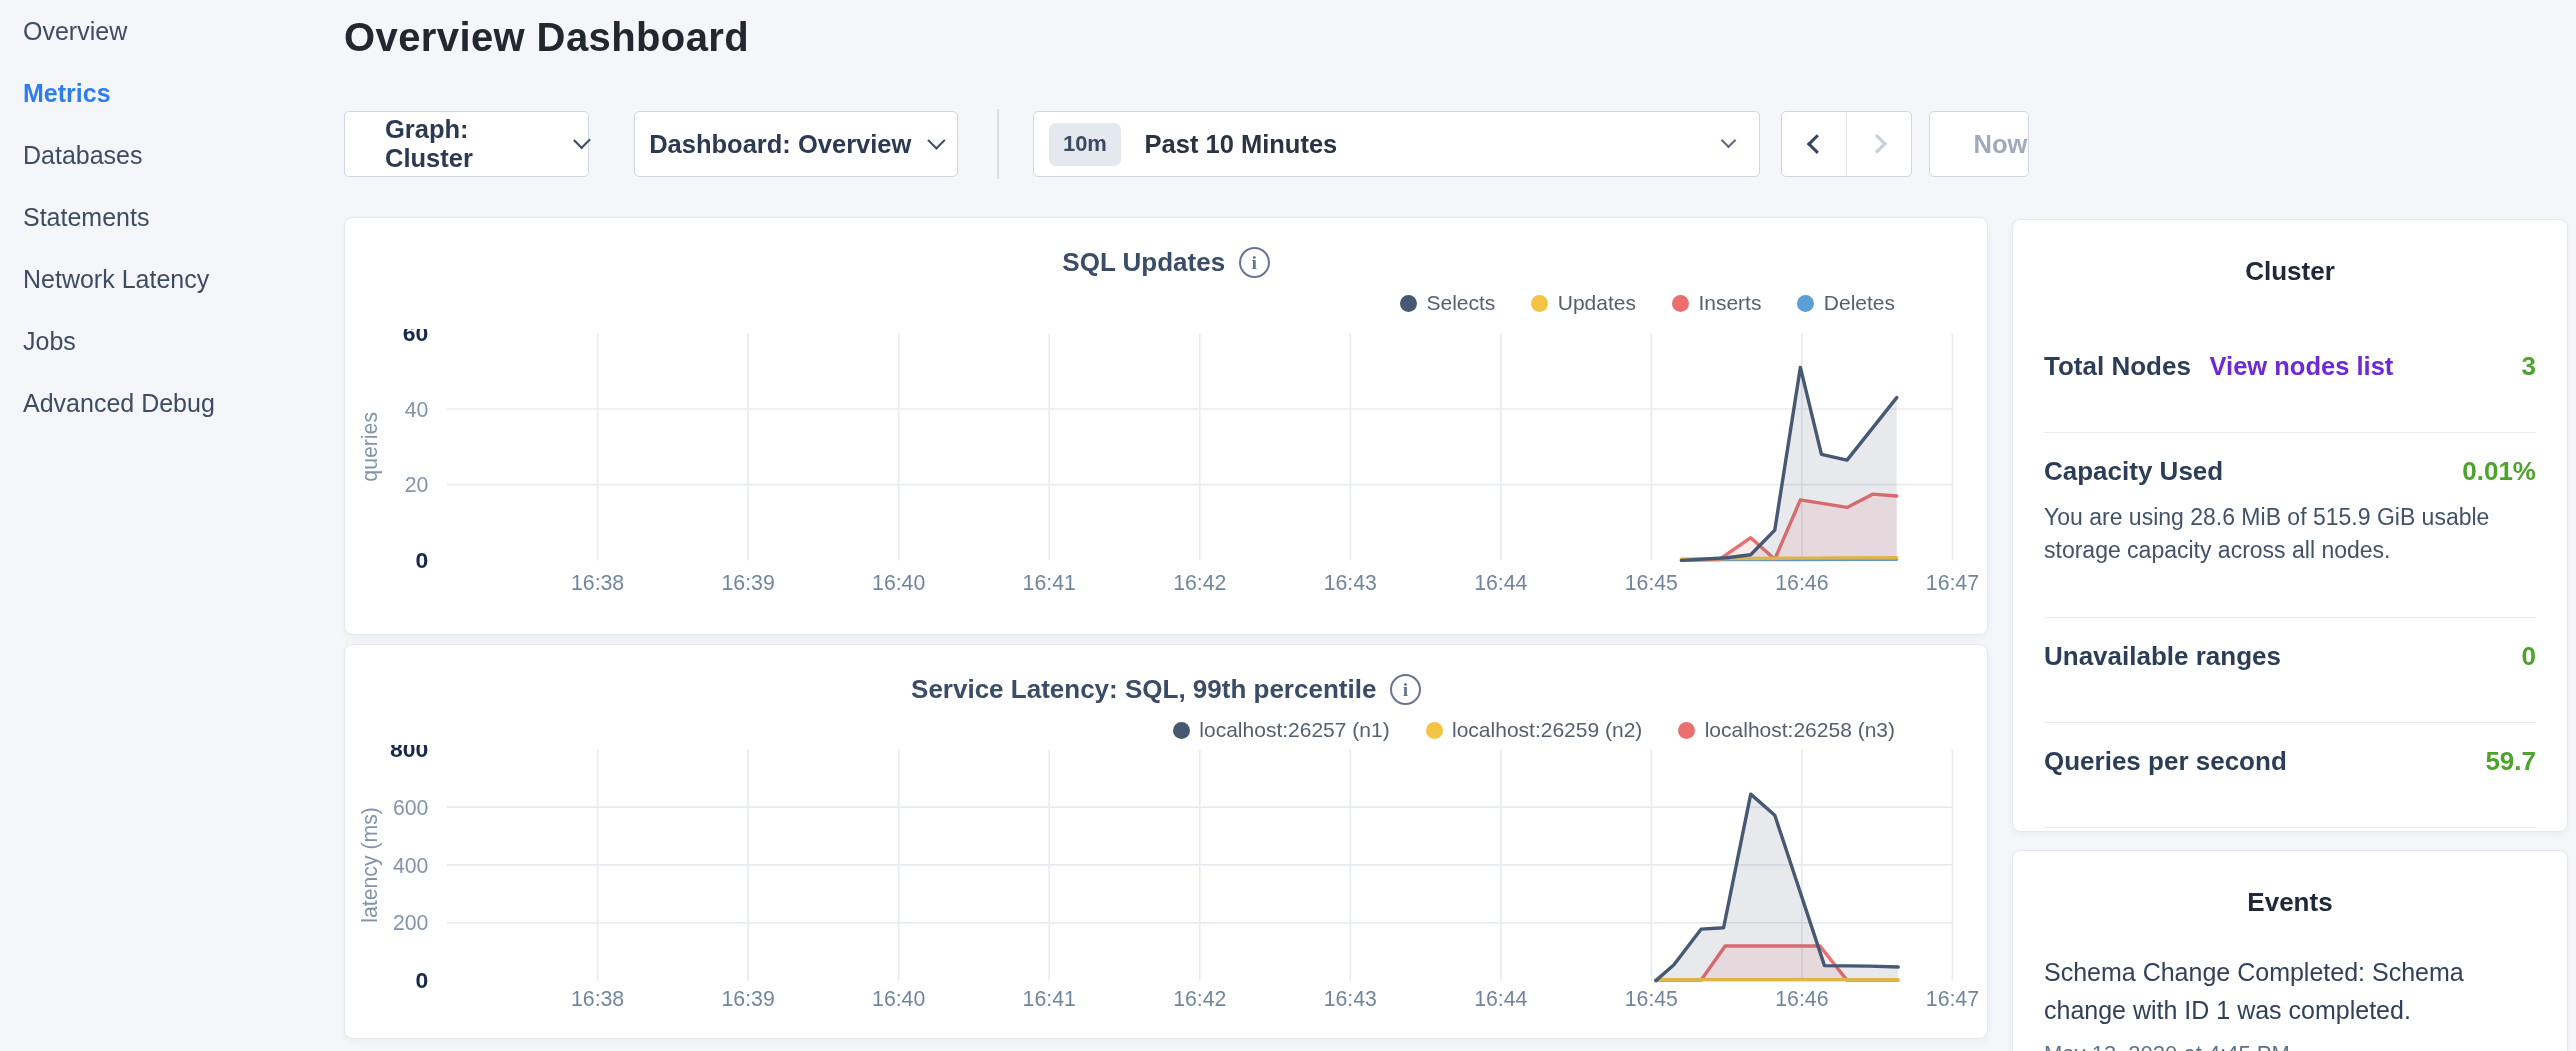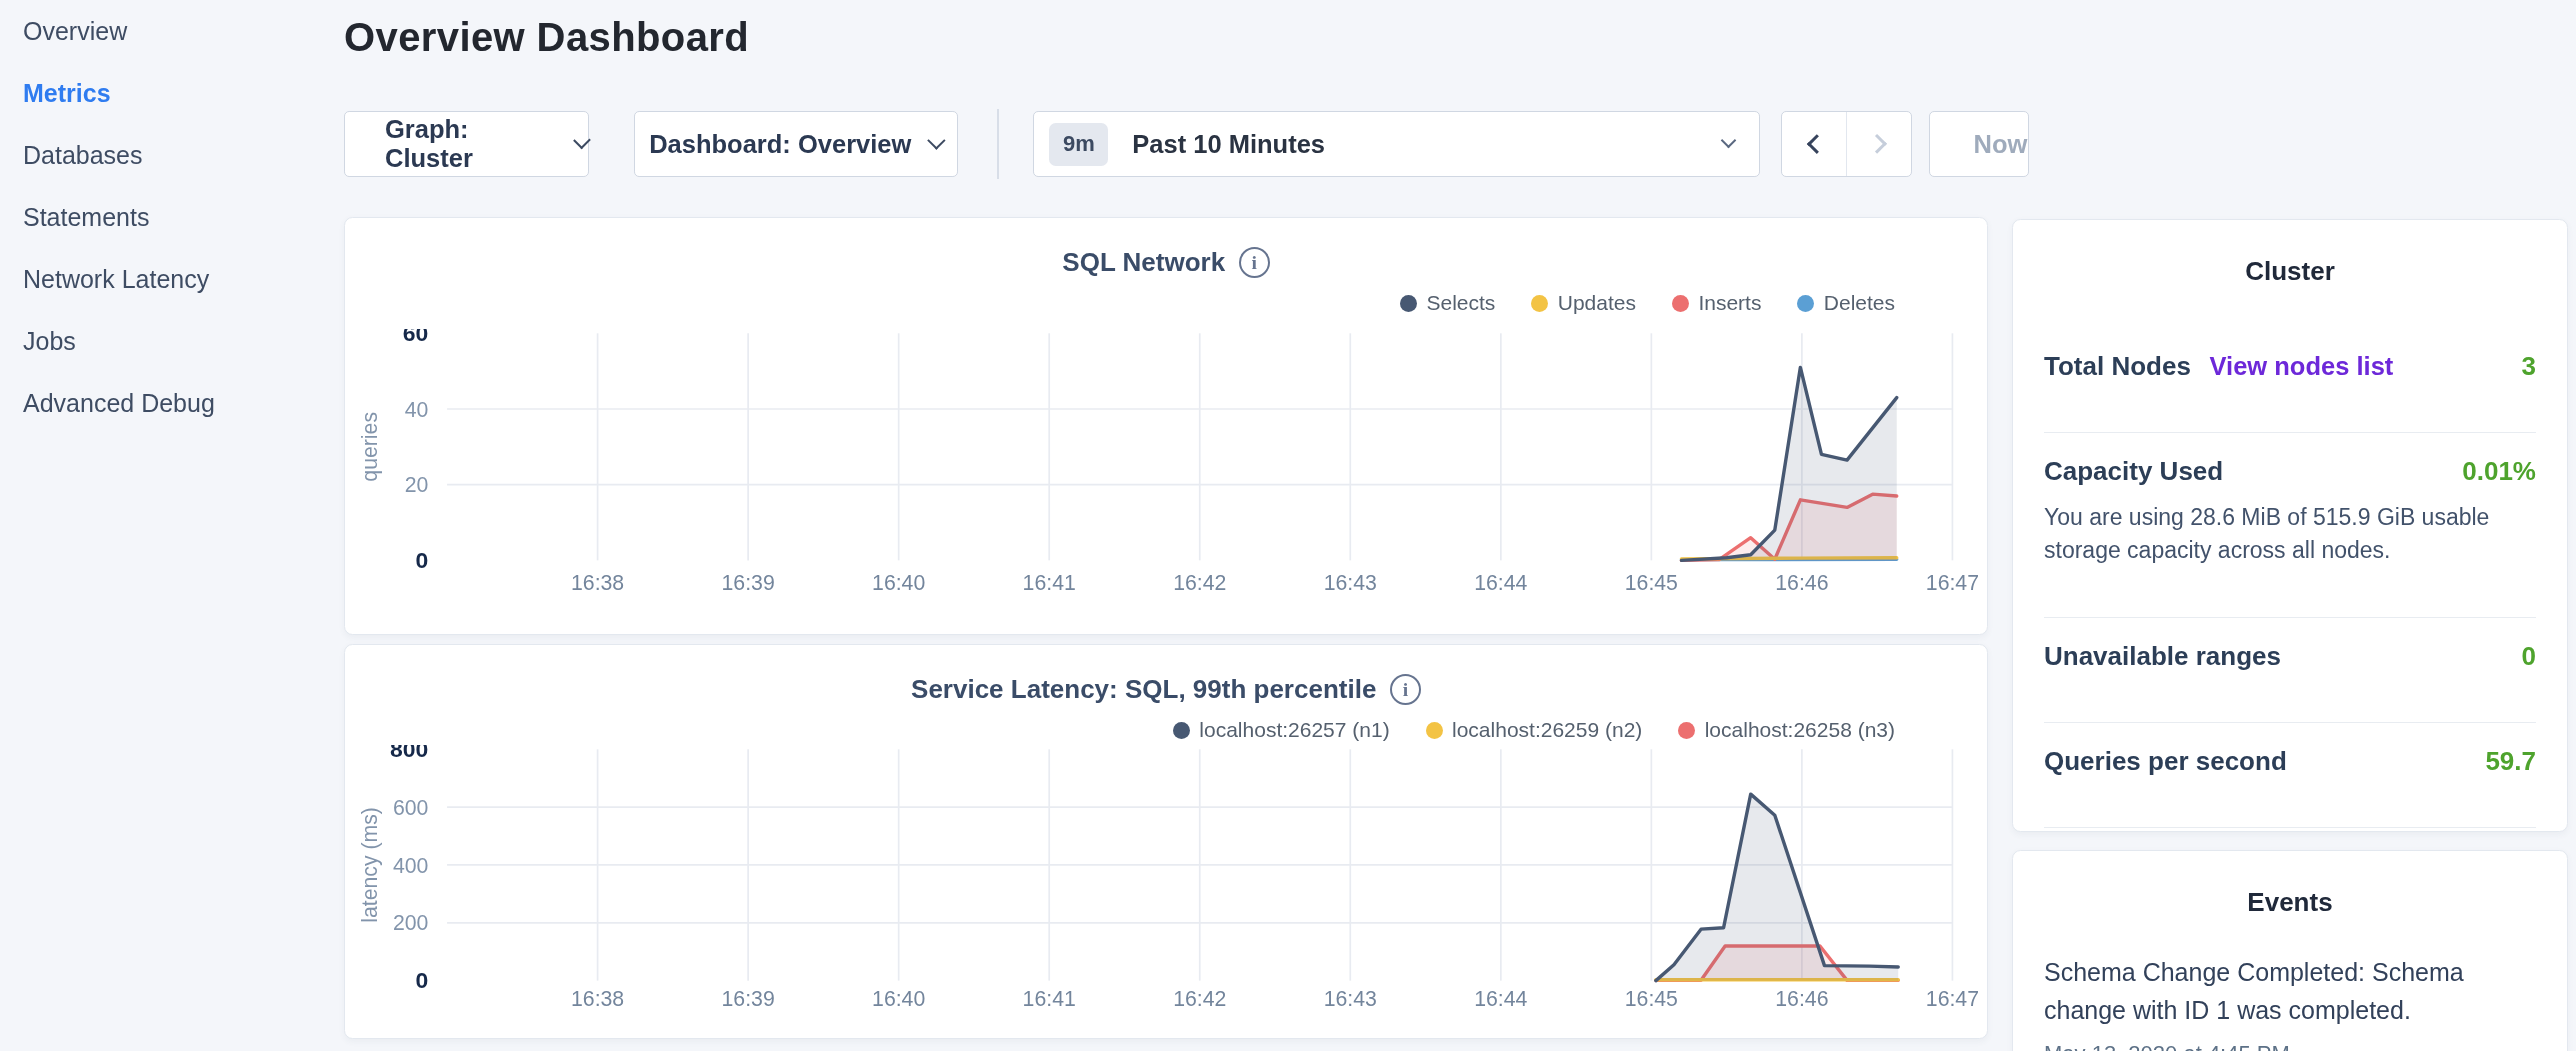--- a/index.html
+++ b/index.html
@@ -110,41 +110,41 @@
   </div>
 
   <div class="btn dash-btn">
     <span>Dashboard: Overview</span>
     <span class="caret"></span>
   </div>
 
   <div class="toolbar-divider"></div>
 
   <div class="btn time-picker">
-    <span class="range-badge">9m</span>
+    <span class="range-badge">10m</span>
     <span class="range-label">Past 10 Minutes</span>
     <span class="caret"></span>
   </div>
 
   <div class="arrow-group">
     <span class="arrow-btn">
         <span class="chev left"></span>
       </span>
     <span class="arrow-btn">
         <span class="chev right"></span>
       </span>
   </div>
 
   <div class="btn now-btn">
     <span>Now</span>
   </div>
 
   <section class="card chart-card-1">
     <div class="chart-title-row">
-      <span class="chart-title">SQL Network</span>
+      <span class="chart-title">SQL Updates</span>
       <span class="info-icon">i</span>
     </div>
     <div class="legend" id="legend-0">
         <span class="legend-item">
           <span class="legend-dot" style="background: rgb(71, 88, 114);"></span>
           <span class="legend-label">Selects</span>
         </span>
         <span class="legend-item">
           <span class="legend-dot" style="background: rgb(243, 195, 68);"></span>
           <span class="legend-label">Updates</span>

